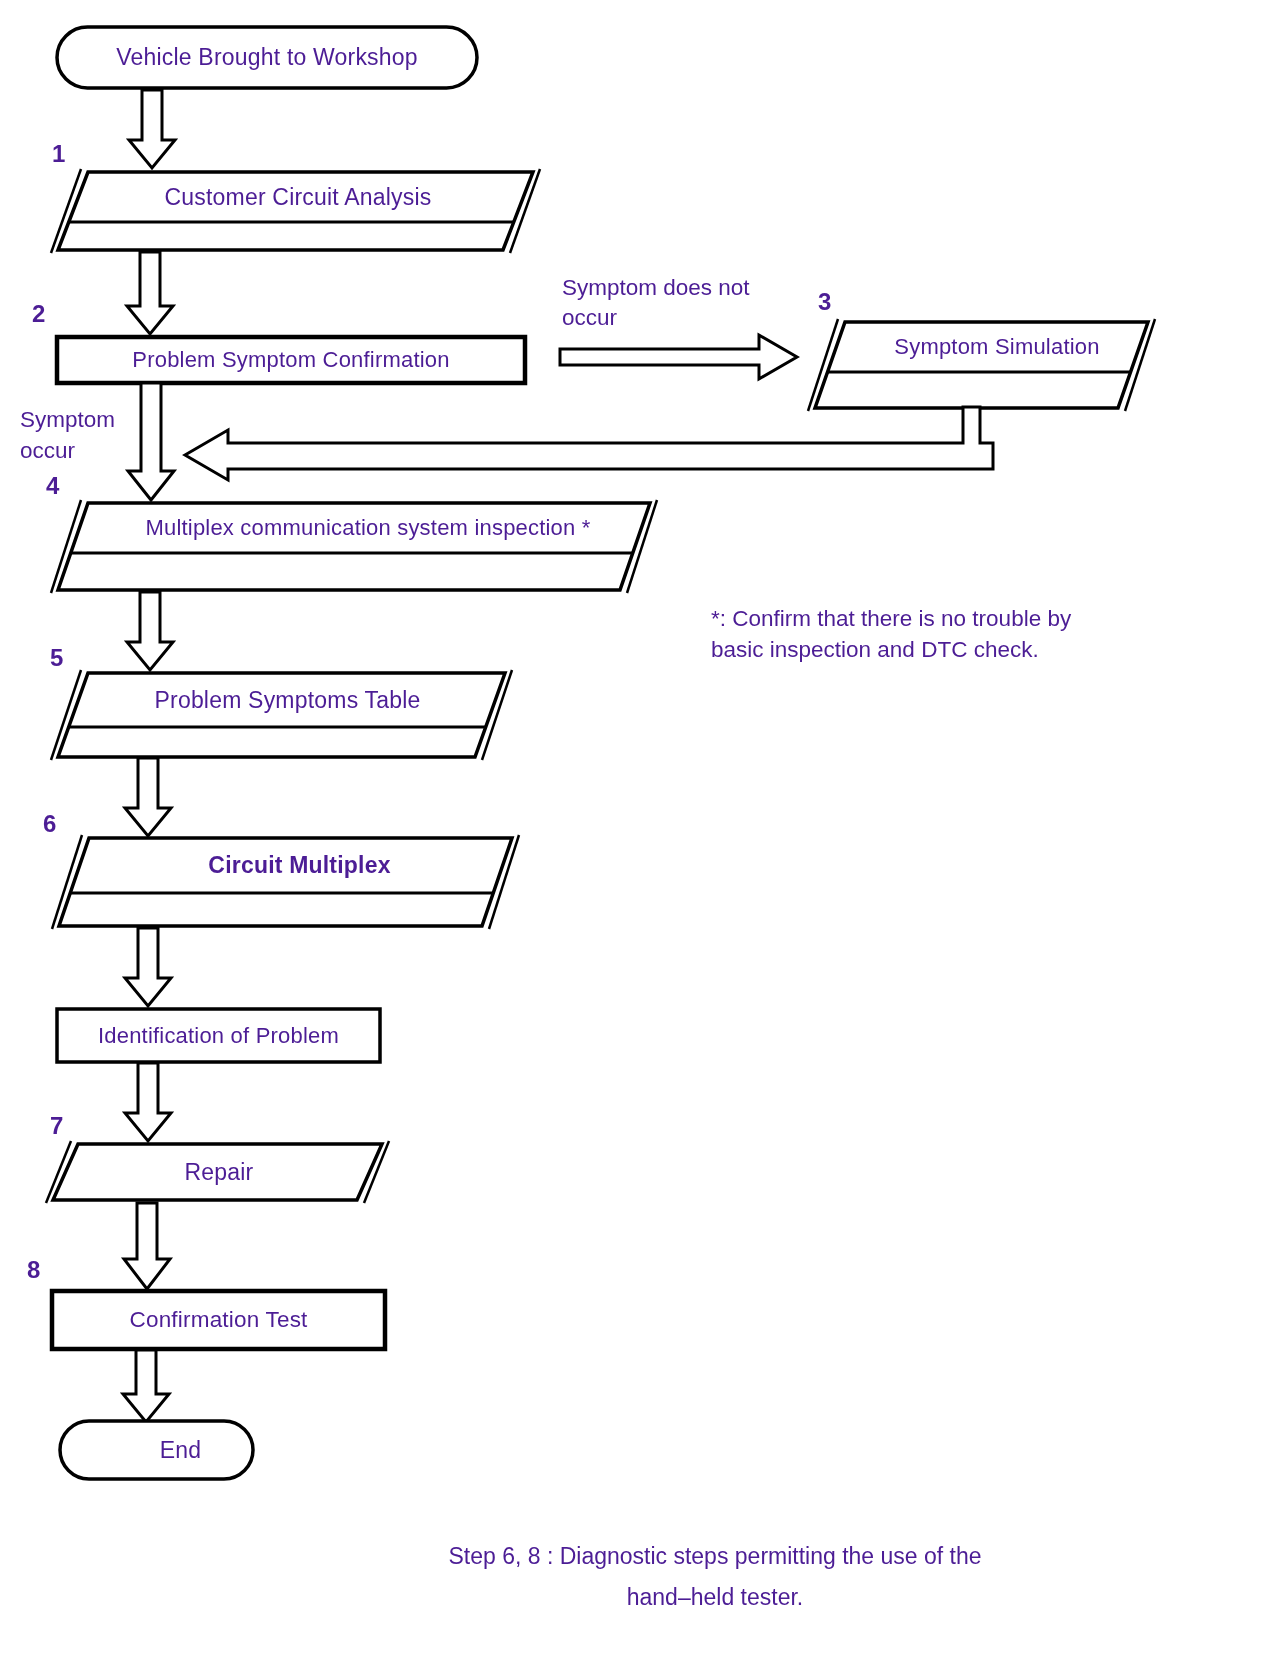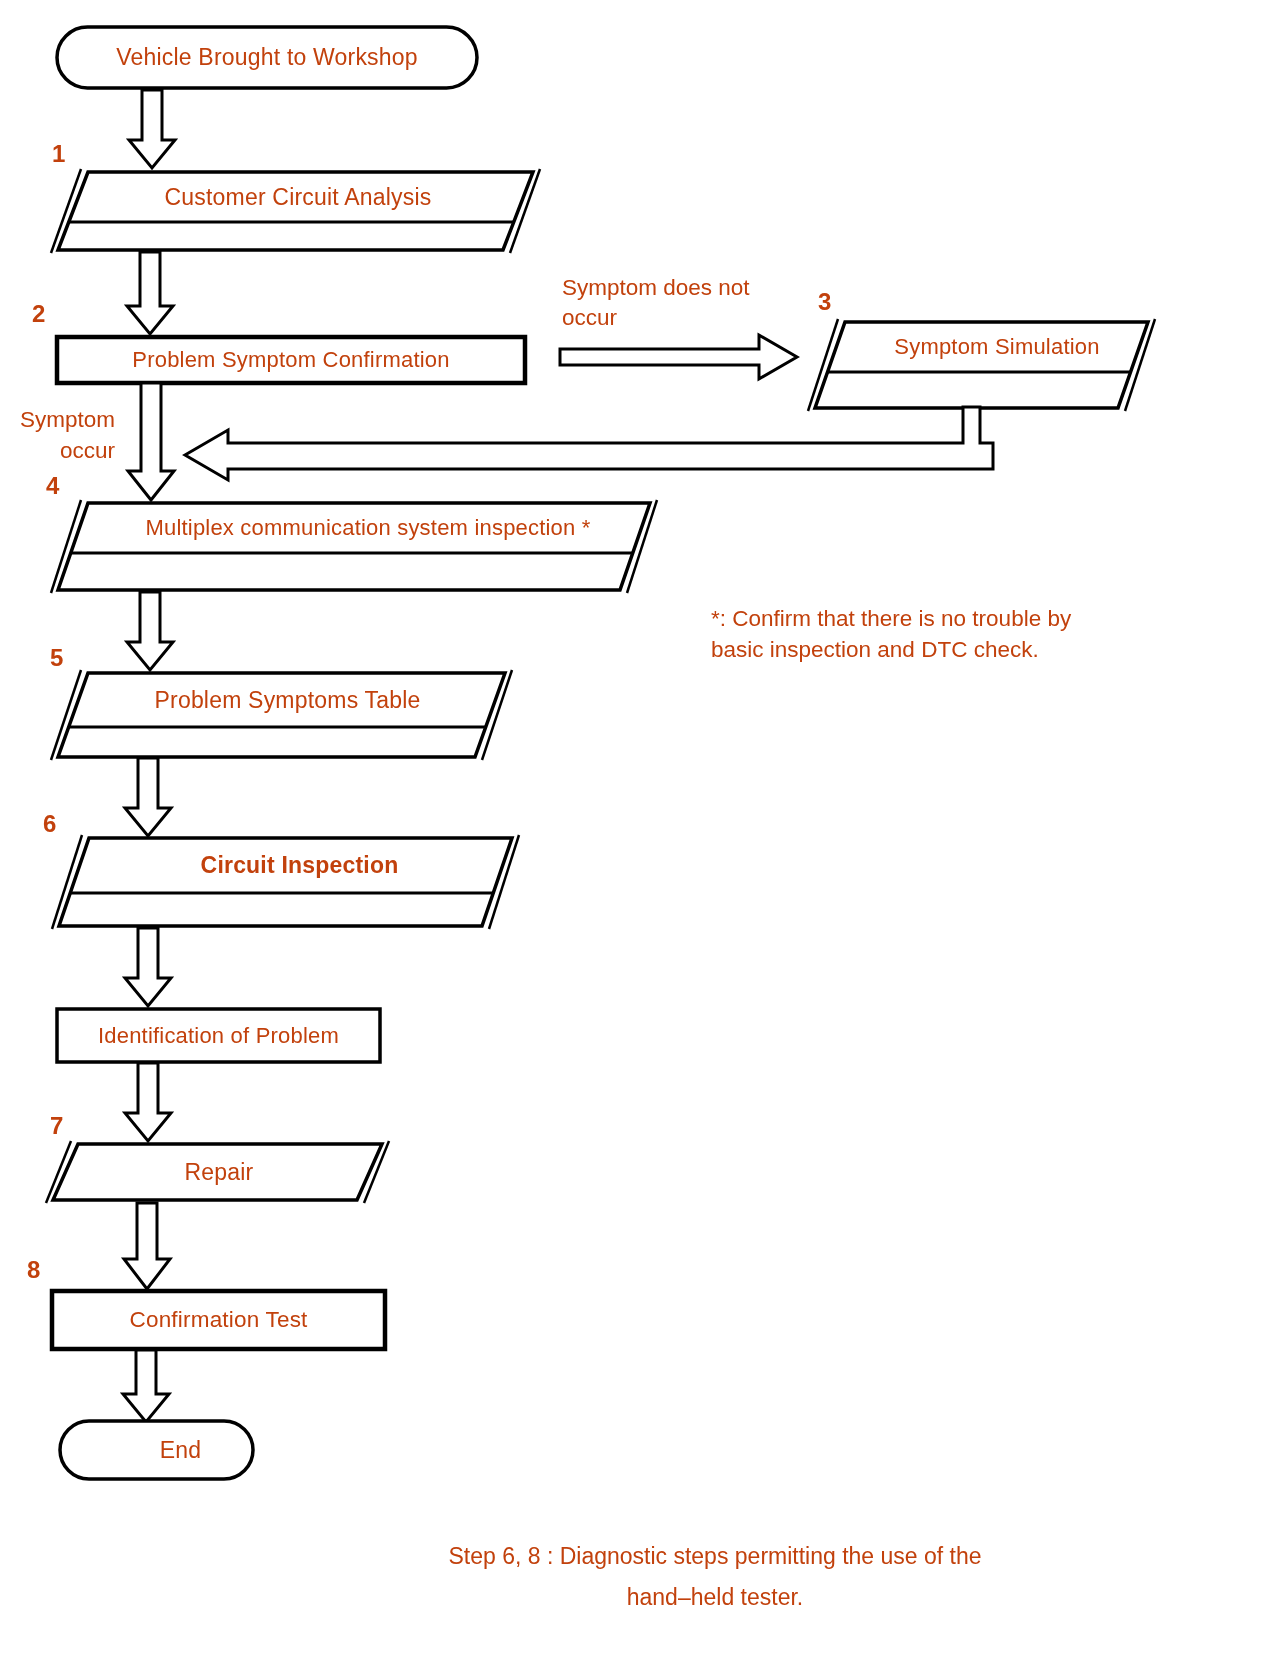--- a/index.html
+++ b/index.html
@@ -1,21 +1,21 @@
 <!DOCTYPE html>
 <html><head>
 <meta charset="utf-8">
 <style>
   html,body{margin:0;padding:0;background:#ffffff;}
   .canvas{
     position:relative;
     width:1280px;height:1680px;
     background:#ffffff;
     font-family:"Liberation Sans", sans-serif;
-    color:#c2410c;
+    color:#4c1d95;
     overflow:hidden;
   }
   .shapes{position:absolute;left:0;top:0;}
   .lbl{
     position:absolute;
     display:flex;align-items:center;justify-content:center;
     text-align:center;
     white-space:nowrap;
     letter-spacing:.2px;
   }
@@ -119,38 +119,38 @@
   <div class="lbl" style="left:57px;top:337px;width:468px;height:46px;font-size:22px;">Problem Symptom Confirmation</div>
 
   <div class="freetext" style="left:562px;top:273px;font-size:22.5px;line-height:30px;">
     <div>Symptom does not</div>
     <div>occur</div>
   </div>
 
   <div class="num" style="left:818px;top:288px;">3</div>
   <div class="lbl" style="left:848px;top:322px;width:298px;height:50px;font-size:22px;">Symptom Simulation</div>
 
-  <div class="freetext" style="left:20px;top:404px;font-size:22.5px;line-height:31px;text-align:right;">
+  <div class="freetext" style="left:20px;top:404px;font-size:22.5px;line-height:31px;">
     <div>Symptom</div>
     <div>occur</div>
   </div>
 
   <div class="num" style="left:46px;top:472px;">4</div>
   <div class="lbl" style="left:88px;top:503px;width:560px;height:50px;font-size:22px;">Multiplex communication system inspection *</div>
 
   <div class="freetext" style="left:711px;top:603px;font-size:22.5px;line-height:31px;">
     <div>*: Confirm that there is no trouble by</div>
     <div>basic inspection and DTC check.</div>
   </div>
 
   <div class="num" style="left:50px;top:644px;">5</div>
   <div class="lbl" style="left:80px;top:673px;width:415px;height:54px;font-size:23px;">Problem Symptoms Table</div>
 
   <div class="num" style="left:43px;top:810px;">6</div>
-  <div class="lbl bold" style="left:89px;top:838px;width:421px;height:55px;font-size:23px;">Circuit Inspection</div>
+  <div class="lbl bold" style="left:89px;top:838px;width:421px;height:55px;font-size:23px;">Circuit Multiplex</div>
 
   <div class="lbl" style="left:57px;top:1009px;width:323px;height:53px;font-size:22px;">Identification of Problem</div>
 
   <div class="num" style="left:50px;top:1112px;">7</div>
   <div class="lbl" style="left:68px;top:1144px;width:302px;height:56px;font-size:23px;">Repair</div>
 
   <div class="num" style="left:27px;top:1256px;">8</div>
   <div class="lbl" style="left:52px;top:1291px;width:333px;height:58px;font-size:22.5px;">Confirmation Test</div>
 
   <div class="lbl" style="left:60px;top:1421px;width:193px;height:58px;font-size:23px;margin-left:24px;">End</div>

